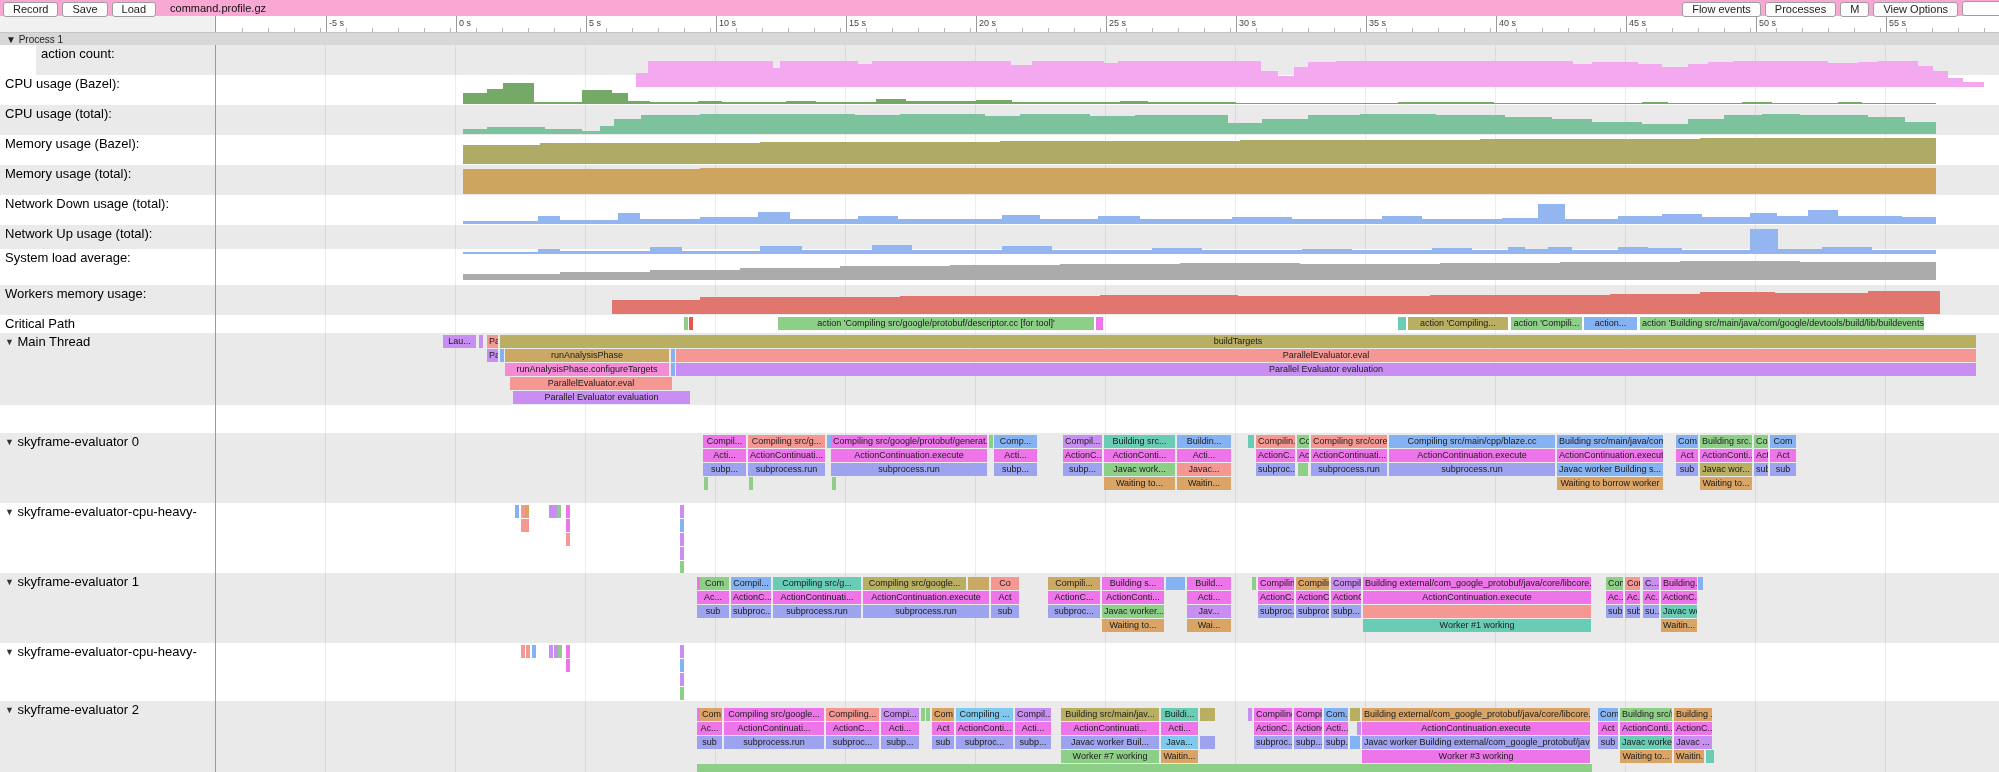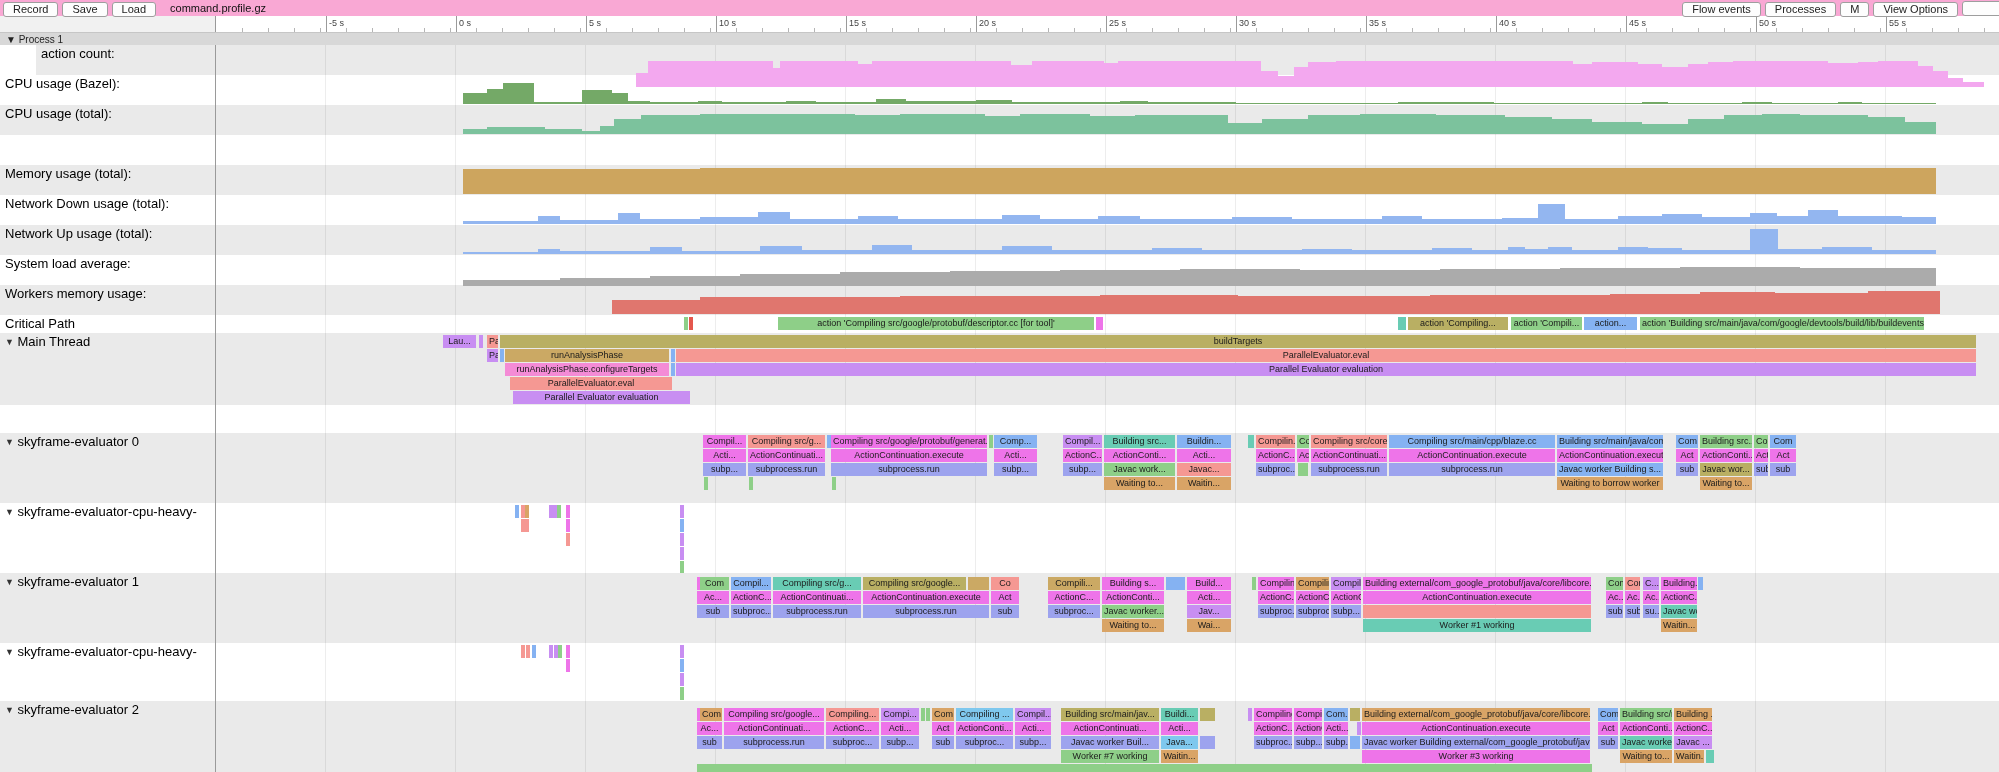--- a/index.html
+++ b/index.html
@@ -246,20 +246,30 @@
         <div class="seg" style="left: 1552px; width: 40px; height: 15px; background: rgb(124, 194, 157);"></div>
         <div class="seg" style="left: 1592px; width: 50px; height: 12px; background: rgb(124, 194, 157);"></div>
         <div class="seg" style="left: 1642px; width: 46px; height: 10px; background: rgb(124, 194, 157);"></div>
         <div class="seg" style="left: 1688px; width: 36px; height: 15px; background: rgb(124, 194, 157);"></div>
         <div class="seg" style="left: 1724px; width: 38px; height: 19px; background: rgb(124, 194, 157);"></div>
         <div class="seg" style="left: 1762px; width: 38px; height: 20px; background: rgb(124, 194, 157);"></div>
         <div class="seg" style="left: 1800px; width: 68px; height: 19px; background: rgb(124, 194, 157);"></div>
         <div class="seg" style="left: 1868px; width: 37px; height: 17px; background: rgb(124, 194, 157);"></div>
         <div class="seg" style="left: 1905px; width: 31px; height: 12px; background: rgb(124, 194, 157);"></div>
       </div>
+      <div class="band white" style="top: 90px; height: 30px;">
+        <div class="track-label">Memory usage (Bazel):</div>
+        <div class="seg" style="left: 463px; width: 77px; height: 19px; background: rgb(173, 171, 102);"></div>
+        <div class="seg" style="left: 540px; width: 220px; height: 21px; background: rgb(173, 171, 102);"></div>
+        <div class="seg" style="left: 760px; width: 240px; height: 22px; background: rgb(173, 171, 102);"></div>
+        <div class="seg" style="left: 1000px; width: 240px; height: 23px; background: rgb(173, 171, 102);"></div>
+        <div class="seg" style="left: 1240px; width: 240px; height: 24px; background: rgb(173, 171, 102);"></div>
+        <div class="seg" style="left: 1480px; width: 220px; height: 25px; background: rgb(173, 171, 102);"></div>
+        <div class="seg" style="left: 1700px; width: 236px; height: 26px; background: rgb(173, 171, 102);"></div>
+      </div>
       <div class="band gray" style="top: 120px; height: 30px;">
         <div class="track-label">Memory usage (total):</div>
         <div class="seg" style="left: 463px; width: 237px; height: 25px; background: rgb(205, 165, 94);"></div>
         <div class="seg" style="left: 700px; width: 1236px; height: 26px; background: rgb(205, 165, 94);"></div>
       </div>
       <div class="band white" style="top: 150px; height: 30px;">
         <div class="track-label">Network Down usage (total):</div>
         <div class="seg" style="left: 463px; width: 75px; height: 3px; background: rgb(147, 182, 240);"></div>
         <div class="seg" style="left: 538px; width: 22px; height: 8px; background: rgb(147, 182, 240);"></div>
         <div class="seg" style="left: 560px; width: 58px; height: 4px; background: rgb(147, 182, 240);"></div>
@@ -314,21 +324,21 @@
         <div class="seg" style="left: 1548px; width: 24px; height: 7px; background: rgb(147, 182, 240);"></div>
         <div class="seg" style="left: 1572px; width: 46px; height: 4px; background: rgb(147, 182, 240);"></div>
         <div class="seg" style="left: 1618px; width: 30px; height: 7px; background: rgb(147, 182, 240);"></div>
         <div class="seg" style="left: 1648px; width: 34px; height: 6px; background: rgb(147, 182, 240);"></div>
         <div class="seg" style="left: 1682px; width: 68px; height: 4px; background: rgb(147, 182, 240);"></div>
         <div class="seg" style="left: 1750px; width: 28px; height: 25px; background: rgb(147, 182, 240);"></div>
         <div class="seg" style="left: 1778px; width: 44px; height: 5px; background: rgb(147, 182, 240);"></div>
         <div class="seg" style="left: 1822px; width: 50px; height: 7px; background: rgb(147, 182, 240);"></div>
         <div class="seg" style="left: 1872px; width: 64px; height: 4px; background: rgb(147, 182, 240);"></div>
       </div>
-      <div class="band white" style="top: 210px; height: 32px;">
+      <div class="band white" style="top: 204px; height: 32px;">
         <div class="track-label">System load average:</div>
         <div class="seg" style="left: 463px; width: 97px; height: 6px; background: rgb(171, 171, 171);"></div>
         <div class="seg" style="left: 560px; width: 90px; height: 8px; background: rgb(171, 171, 171);"></div>
         <div class="seg" style="left: 650px; width: 90px; height: 10px; background: rgb(171, 171, 171);"></div>
         <div class="seg" style="left: 740px; width: 100px; height: 12px; background: rgb(171, 171, 171);"></div>
         <div class="seg" style="left: 840px; width: 110px; height: 14px; background: rgb(171, 171, 171);"></div>
         <div class="seg" style="left: 950px; width: 110px; height: 15px; background: rgb(171, 171, 171);"></div>
         <div class="seg" style="left: 1060px; width: 120px; height: 16px; background: rgb(171, 171, 171);"></div>
         <div class="seg" style="left: 1180px; width: 120px; height: 17px; background: rgb(171, 171, 171);"></div>
         <div class="seg" style="left: 1300px; width: 140px; height: 16px; background: rgb(171, 171, 171);"></div>

